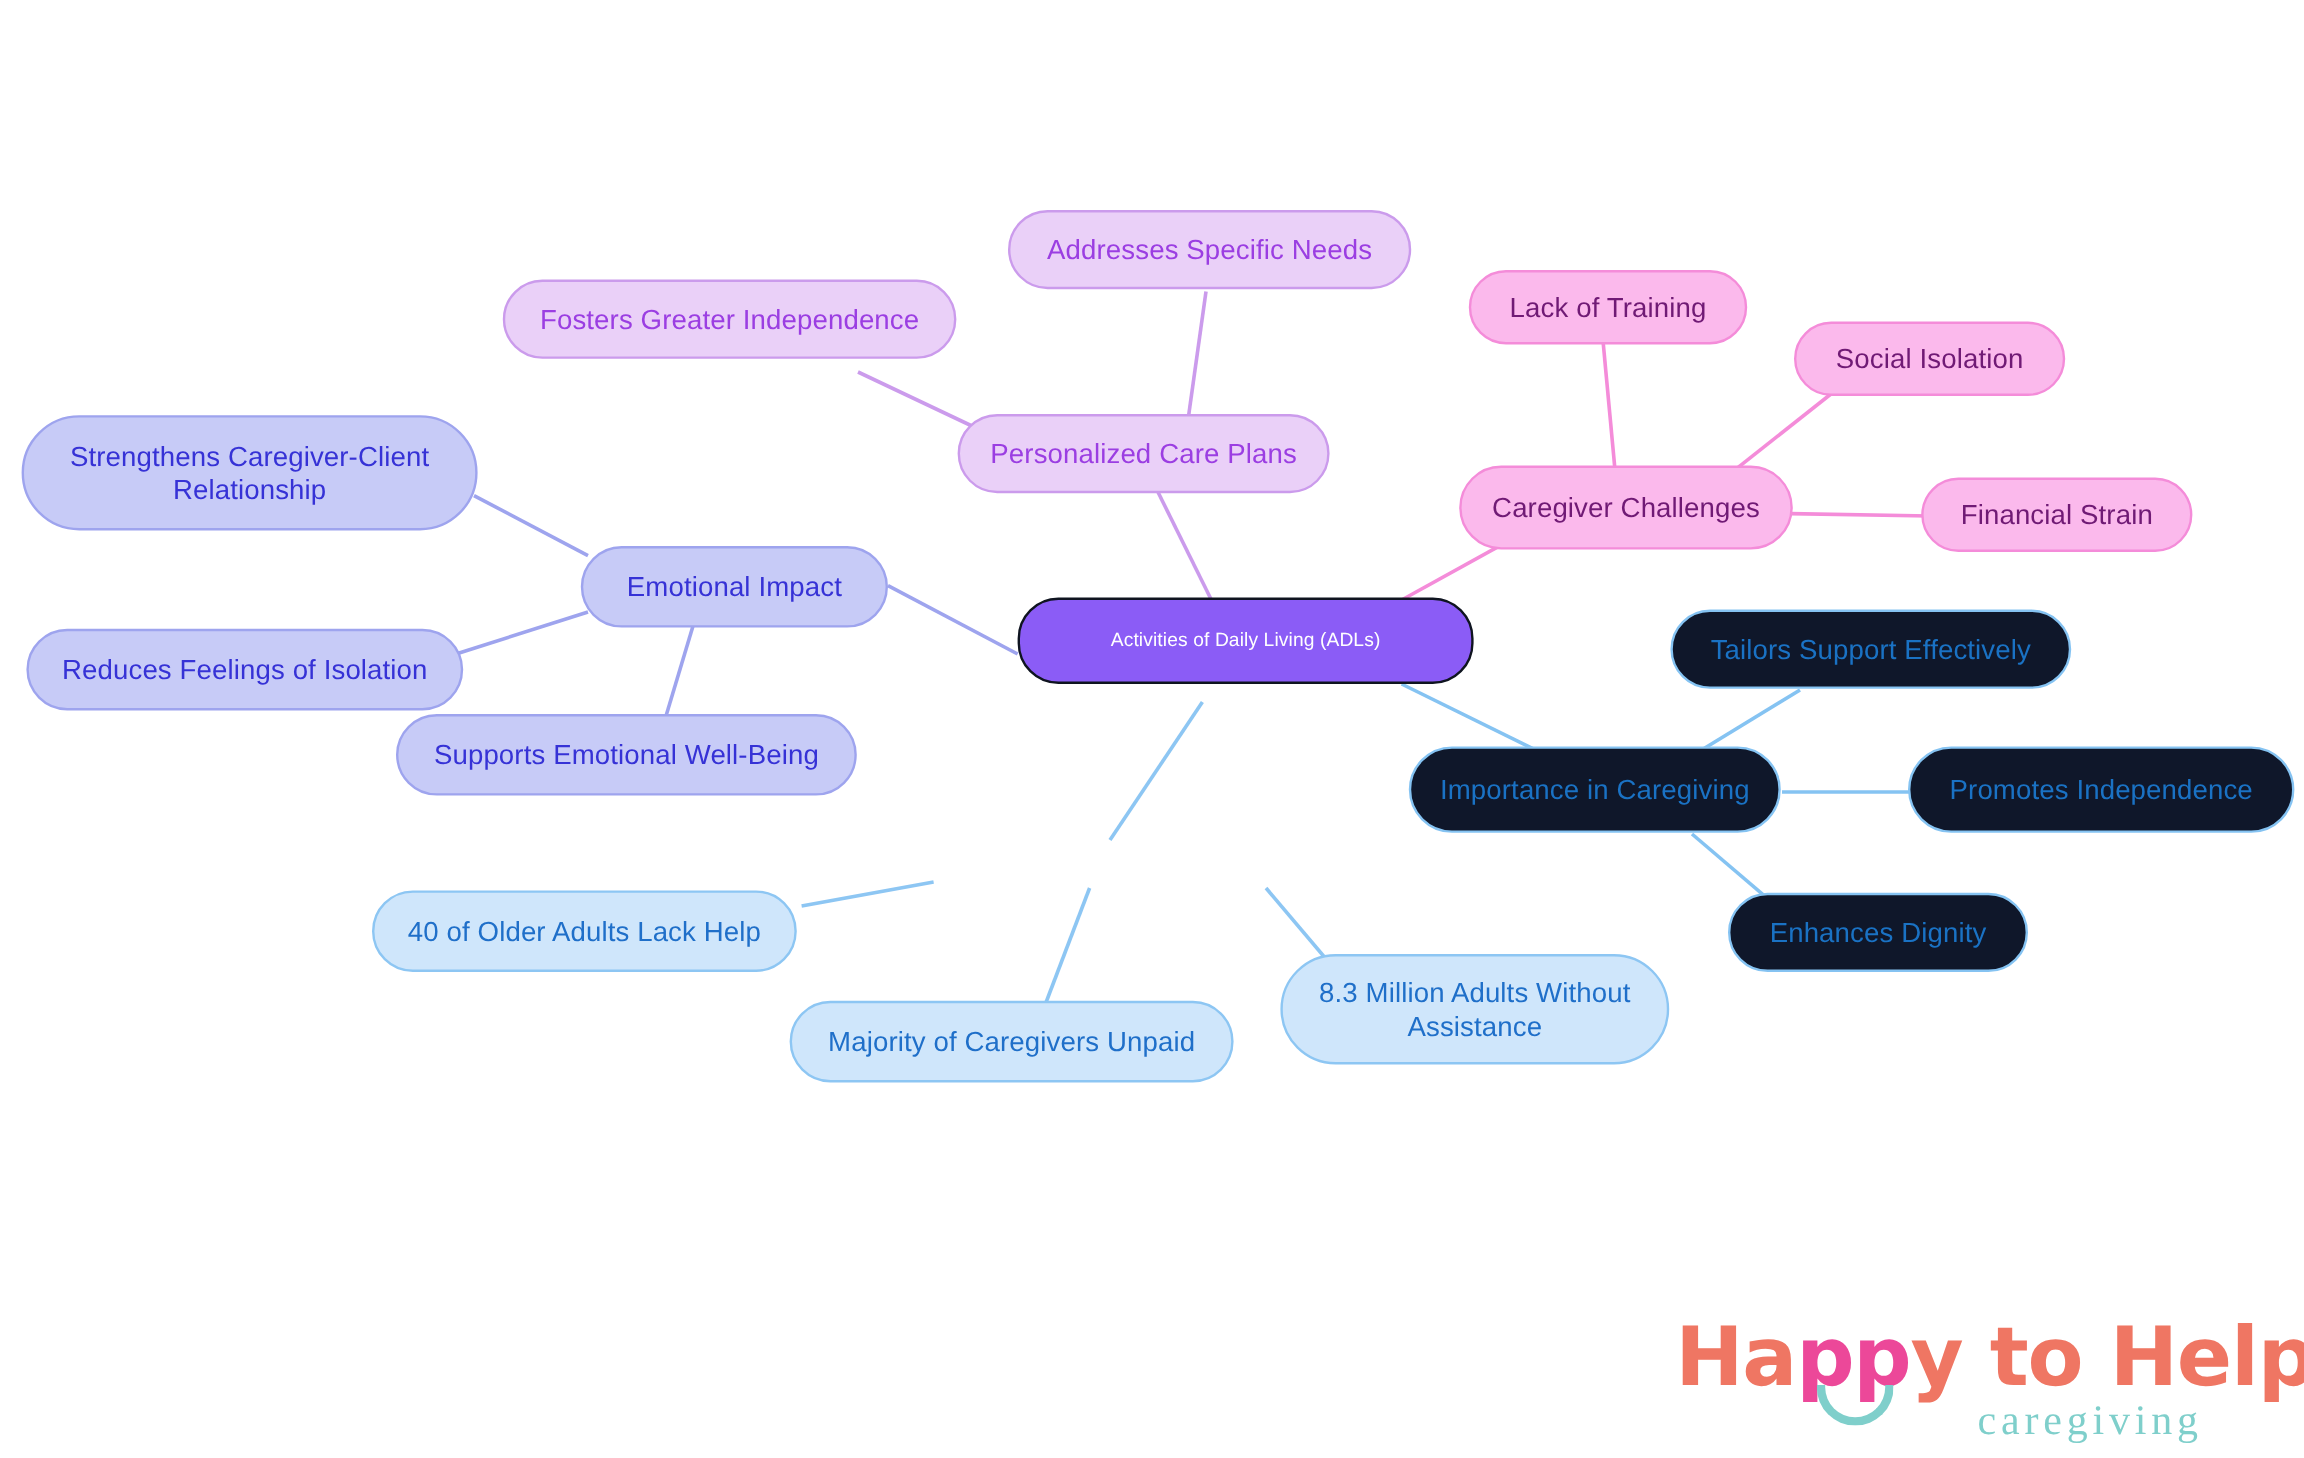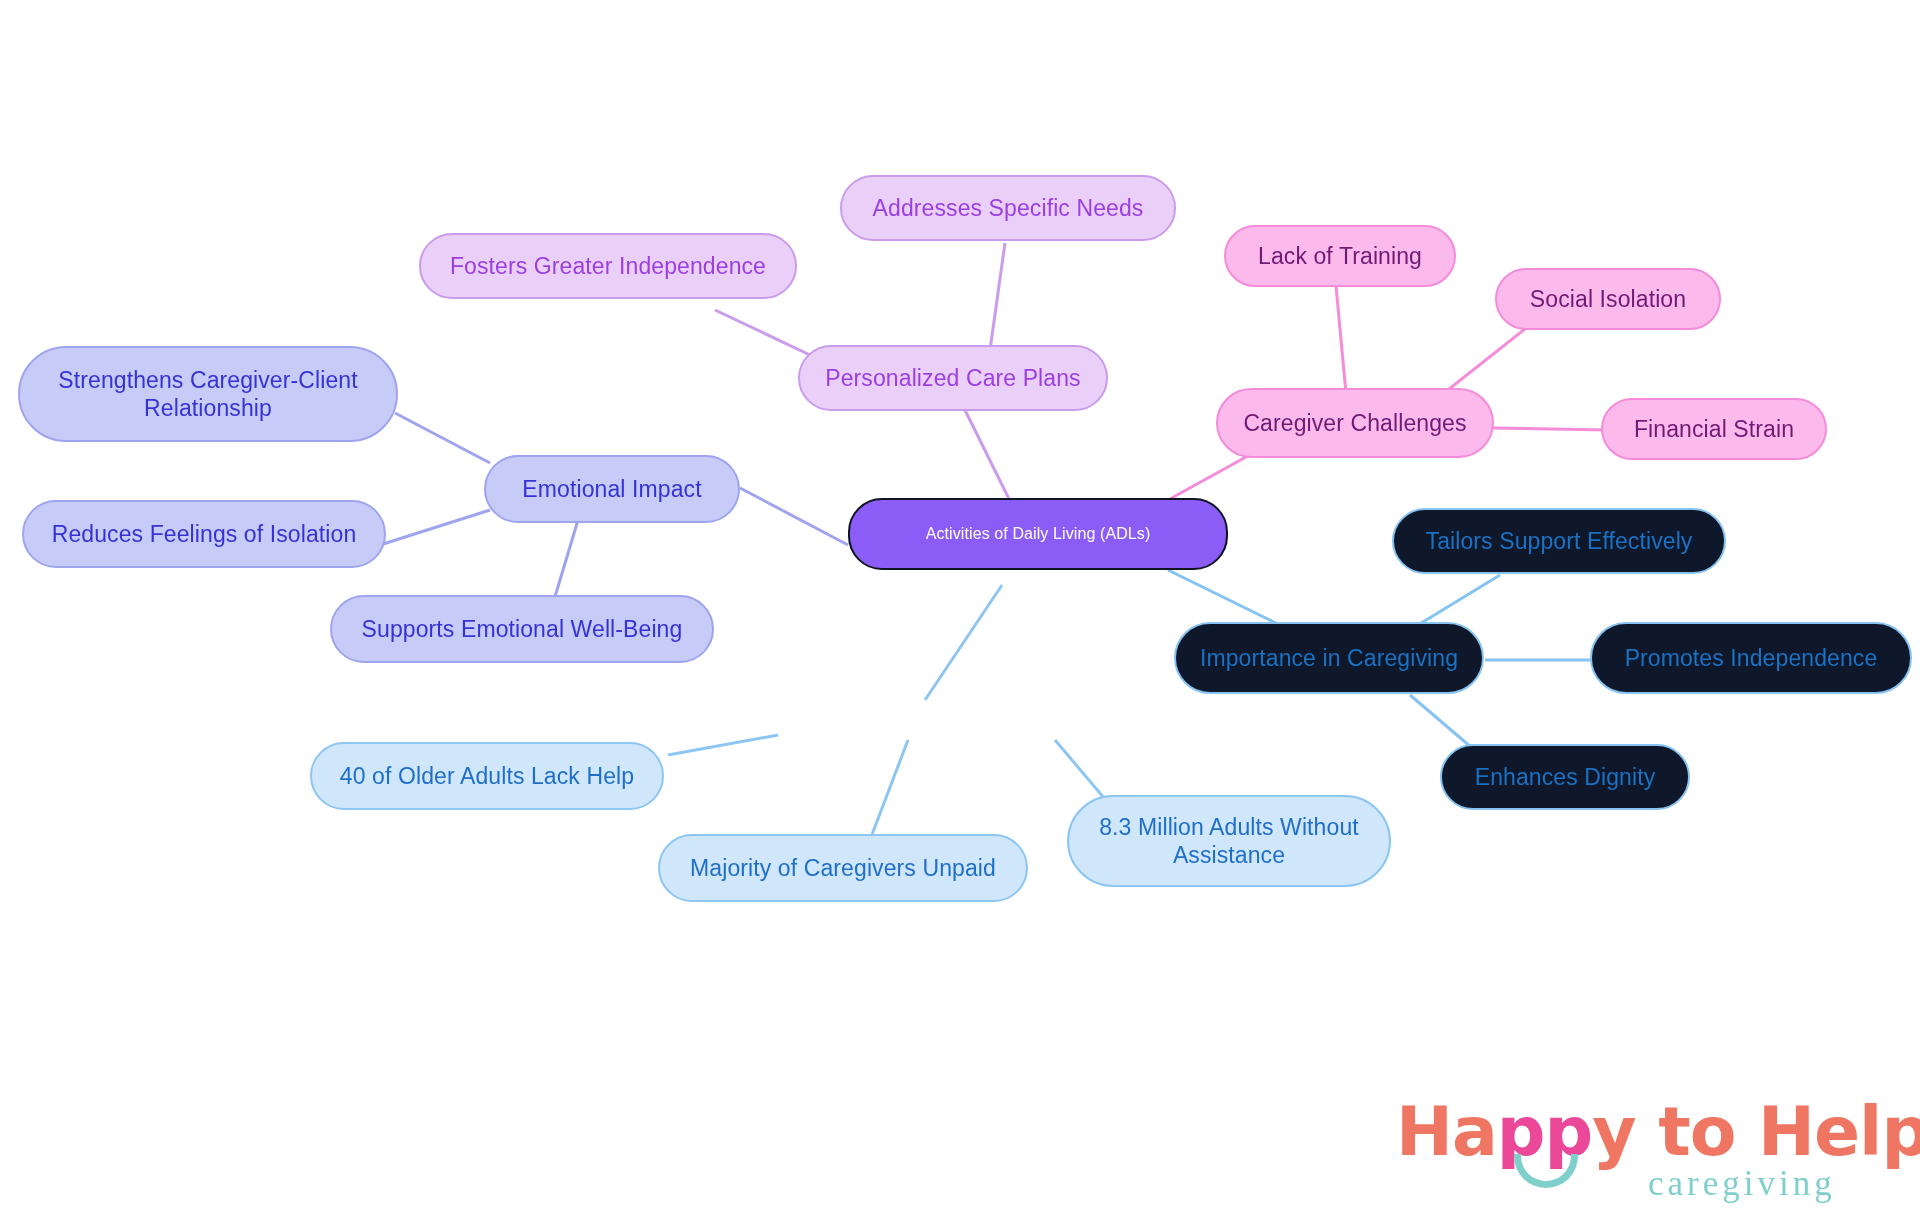--- a/index.html
+++ b/index.html
@@ -156,21 +156,21 @@
     <path d="M 1055 740 L 1110 805" stroke="#8dc6f3" stroke-width="3" fill="none"></path>
   </svg>
 
   <div class="node root" style="left:848px; top:498px; width:380px; height:72px;">Activities of Daily Living (ADLs)</div>
 
   <div class="node periwinkle" style="left:484px; top:455px; width:256px; height:68px;">Emotional Impact</div>
 
   <div class="node periwinkle" style="left:18px; top:322px; width:380px; height:96px;margin-top:24px;">Strengthens Caregiver-Client
 Relationship</div>
 
-  <div class="node periwinkle" style="left:22px; top:500px; width:364px; height:68px;">Reduces Feelings of Isolation</div>
+  <div class="node periwinkle" style="left:22px; top:524px; width:364px; height:68px;">Reduces Feelings of Isolation</div>
 
   <div class="node periwinkle" style="left:330px; top:595px; width:384px; height:68px;">Supports Emotional Well-Being</div>
 
   <div class="node violet" style="left:798px; top:345px; width:310px; height:66px;">Personalized Care Plans</div>
 
   <div class="node violet" style="left:419px; top:233px; width:378px; height:66px;">Fosters Greater Independence</div>
 
   <div class="node violet" style="left:840px; top:175px; width:336px; height:66px;">Addresses Specific Needs</div>
 
   <div class="node pink" style="left:1216px; top:388px; width:278px; height:70px;">Caregiver Challenges</div>

